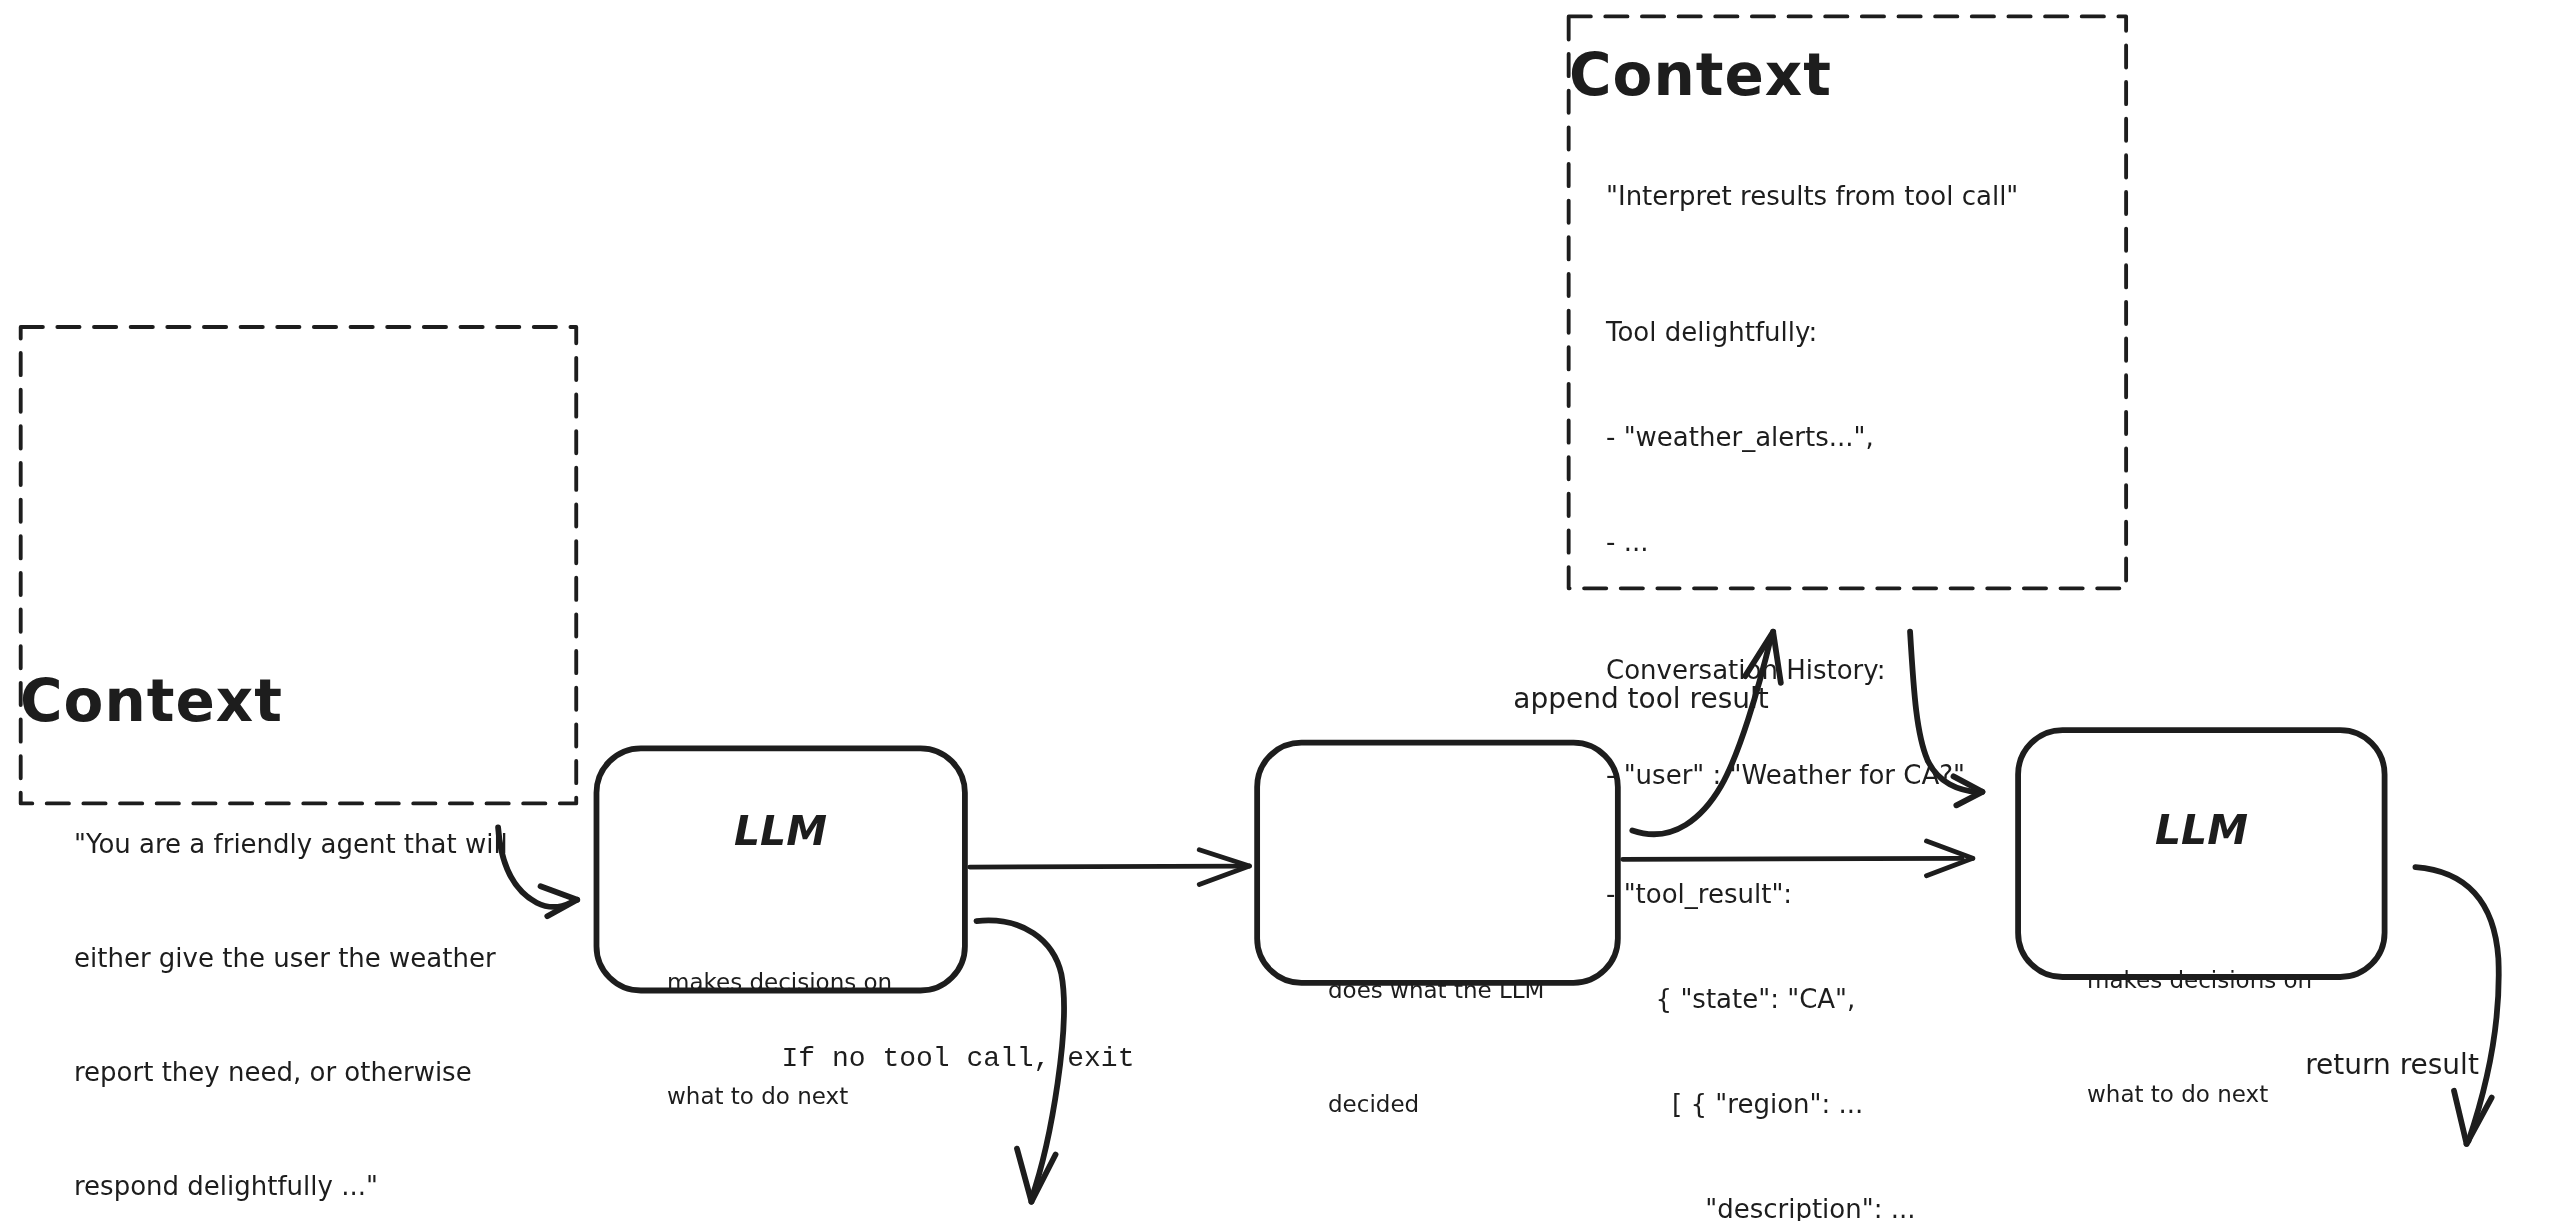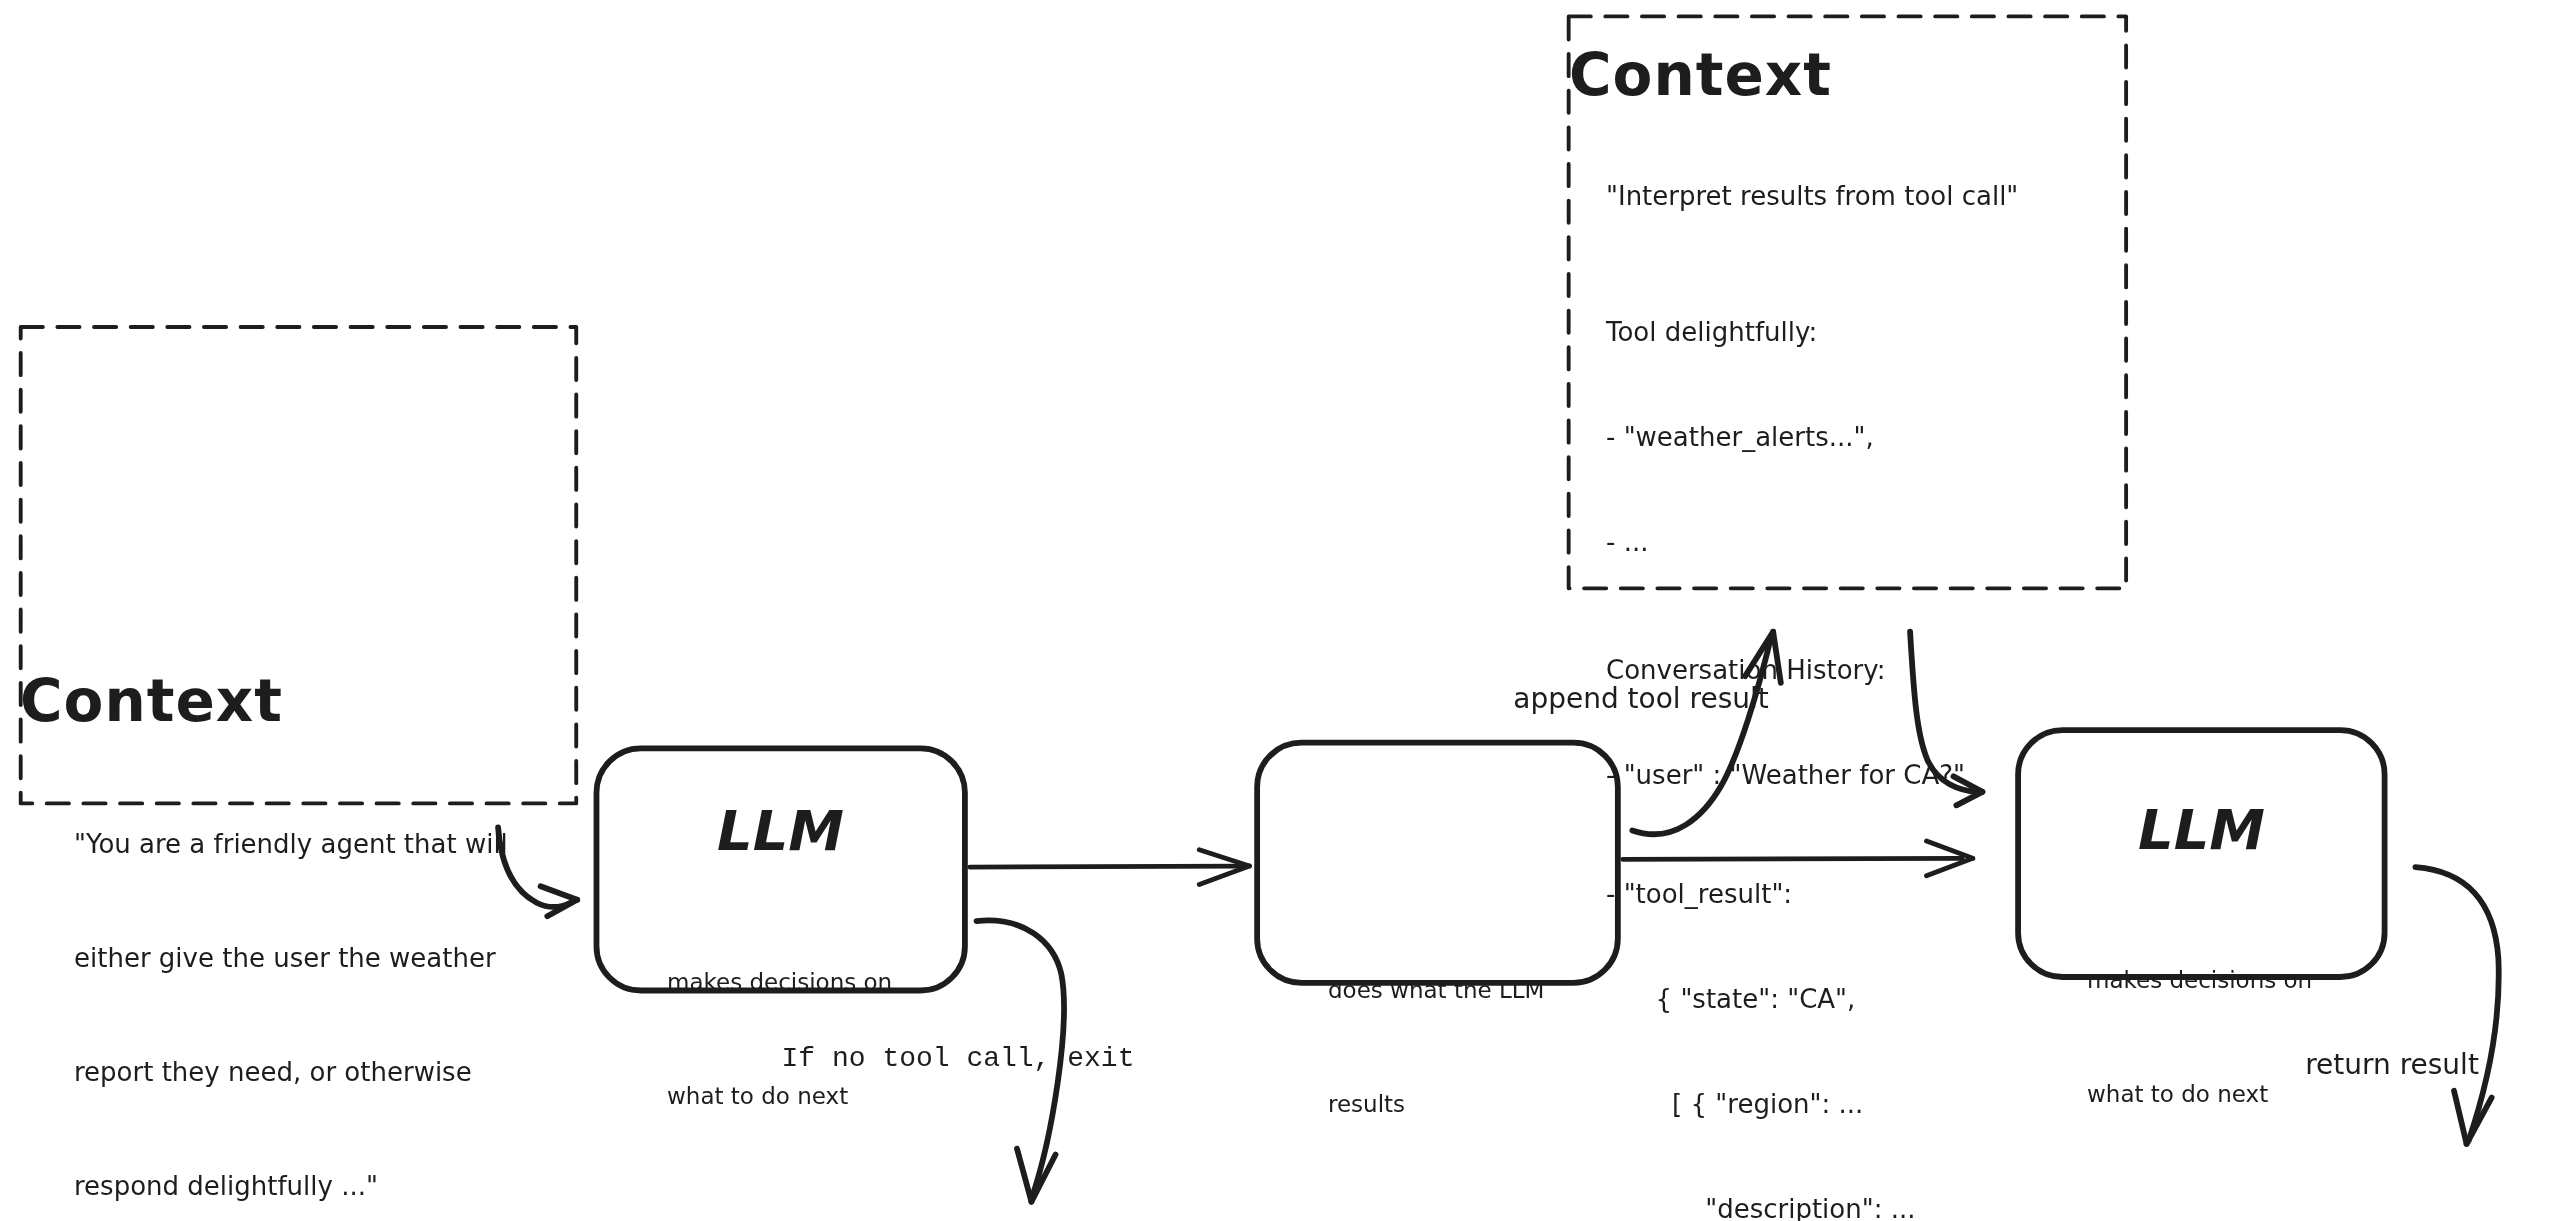--- a/index.html
+++ b/index.html
@@ -45,21 +45,21 @@
   .ctx-right .ctx-body { font-size: 26px; line-height: 35px; }
   .line { white-space: pre; }
   .gap-lg { margin-top: 31px; }
   .gap-md { margin-top: 23px; }
   .gap-sm { margin-top: 13.5px; }
 
   .node-title {
     position: absolute;
     left: 0; right: 0;
     text-align: center;
-    font-size: 56px;
+    font-size: 41px;
     font-weight: bold;
     line-height: 68px;
     white-space: nowrap;
   }
   .node-title.italic { font-style: italic; }
   .node-sub {
     position: absolute;
     font-size: 23px;
     line-height: 38px;
     white-space: pre;
@@ -169,21 +169,21 @@
       <div class="node-title italic" style="top:48px;">LLM</div>
       <div class="node-sub" style="left:71px; top:138px;">
         <div class="line">makes decisions on</div>
         <div class="line">what to do next</div>
       </div>
     </div>
 
     <div class="box" style="left:1257px; top:743px; width:361px; height:240px;">
       <div class="node-sub" style="left:71px; top:152px;">
         <div class="line">does what the LLM</div>
-        <div class="line">results</div>
+        <div class="line">decided</div>
       </div>
     </div>
 
     <div class="box" style="left:2018px; top:730px; width:367px; height:247px;">
       <div class="node-title italic" style="top:66px;">LLM</div>
       <div class="node-sub" style="left:69px; top:155px;">
         <div class="line">makes decisions on</div>
         <div class="line">what to do next</div>
       </div>
     </div>

